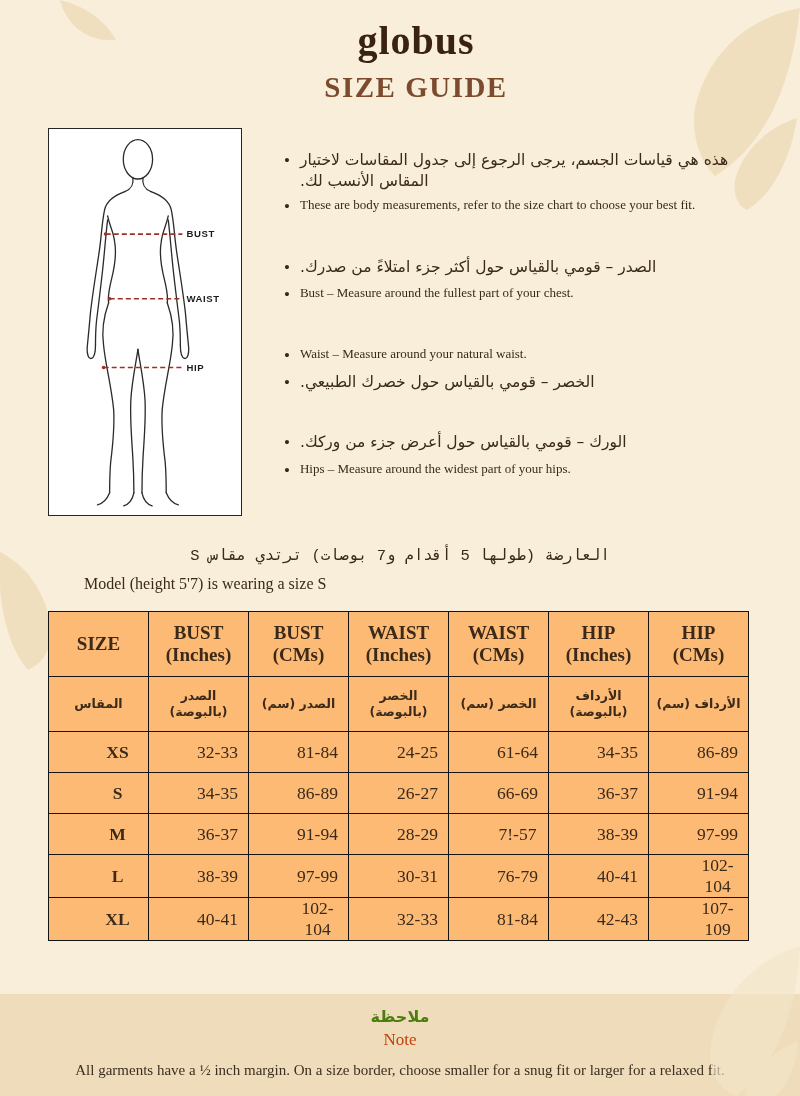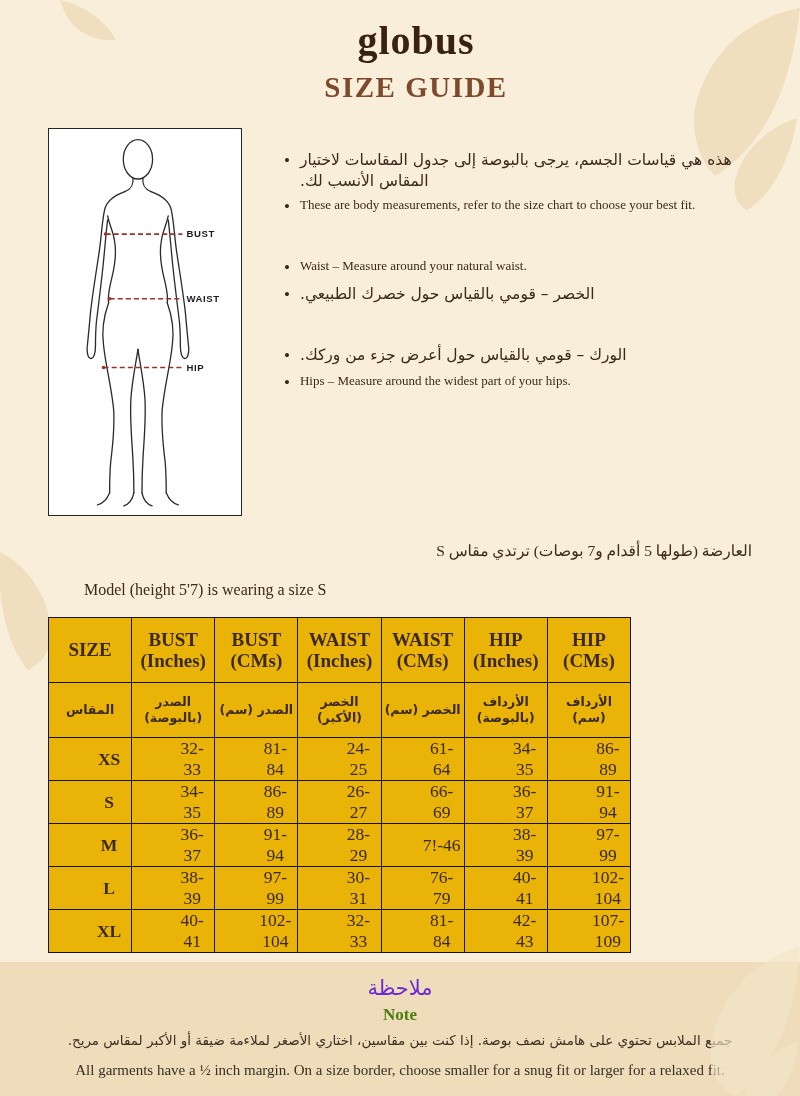--- a/index.html
+++ b/index.html
@@ -20,33 +20,33 @@
   .diagram-box svg{width:100%;height:100%;display:block;}
 
   .instructions{flex:1;padding-top:22px;}
   .group{margin-bottom:38px;}
   .item{display:flex;gap:10px;margin-bottom:5px;line-height:1.32;}
   .item::before{content:"•";font-size:17px;color:#3b2a1a;line-height:1.32;}
   .item.ar .text{direction:rtl;text-align:left;font-family:"DejaVu Sans",sans-serif;font-size:15.5px;}
   .item.en .text{font-size:13px;}
 
   .model-note{position:relative;z-index:1;margin:26px 48px 0;}
-  .model-note .ar{direction:rtl;text-align:right;font-family:Liberation Serif, serif;font-size:15.5px;margin-bottom:21px;}
+  .model-note .ar{direction:rtl;text-align:center;font-family:Liberation Mono, monospace;font-size:15.5px;margin-bottom:10px;}
   .model-note .en{font-size:16px;margin-left:36px;}
 
-  .size-table{position:relative;z-index:1;margin:18px 47px 4px 48px;width:583px;border-collapse:collapse;table-layout:fixed;background:#eab308;}
+  .size-table{position:relative;z-index:1;margin:18px 47px 4px 48px;width:701px;border-collapse:collapse;table-layout:fixed;background:#fdba74;}
   .size-table th,.size-table td{border:1.3px solid #141414;text-align:center;vertical-align:middle;padding:0 2px;}
   .size-table th.en{height:64px;font-size:19px;font-weight:bold;line-height:1.15;}
   .size-table th.ar{height:54px;direction:rtl;font-family:"DejaVu Sans",sans-serif;font-size:12.5px;font-weight:bold;line-height:1.3;}
   .size-table td{height:40px;font-size:17.5px;padding-left:40px;}
   .size-table td.size{font-weight:bold;}
 
   .note-band{position:relative;z-index:1;margin-top:auto;background:#eedcba;text-align:center;padding:13px 26px 16px;}
-  .note-title-ar{font-family:"DejaVu Sans",sans-serif;font-weight:normal;font-size:21px;color:#6d28d9;line-height:1.3;}
-  .note-title-en{font-weight:bold;font-size:17px;color:#4d7c0f;line-height:1.25;margin-top:1px;}
+  .note-title-ar{font-family:"DejaVu Sans",sans-serif;font-weight:bold;font-size:16px;color:#4d7c0f;line-height:1.3;}
+  .note-title-en{font-weight:normal;font-size:17px;color:#c2410c;line-height:1.25;margin-top:1px;}
   .note-body-ar{direction:rtl;font-family:"DejaVu Sans",sans-serif;font-size:13.5px;margin-top:6px;color:#3c2f22;line-height:1.4;}
   .note-body-en{font-size:15px;margin-top:10px;color:#3c2f22;line-height:1.35;}
 </style>
 </head>
 <body>
 
 <div class="page">
 
   <svg class="leaf leaf-tr" width="175" height="210" viewBox="0 0 175 210">
     <path d="M175 8 C122 18 82 54 70 108 C66 134 74 160 90 176 C132 150 165 100 175 8 Z" fill="#efdfbf"></path>
@@ -105,24 +105,32 @@
           <text x="136" y="107">BUST</text>
           <text x="136" y="171">WAIST</text>
           <text x="136" y="239">HIP</text>
         </g>
       </svg>
     </div>
 
     <div class="instructions">
       <div class="group">
         <div class="item ar">
-            <span class="text">هذه هي قياسات الجسم، يرجى بالبوصة إلى جدول المقاسات لاختيار المقاس الأنسب لك.</span>
+            <span class="text">هذه هي قياسات الجسم، يرجى الرجوع إلى جدول المقاسات لاختيار المقاس الأنسب لك.</span>
           </div>
         <div class="item en">
             <span class="text">These are body measurements, refer to the size chart to choose your best fit.</span>
+          </div>
+      </div>
+      <div class="group">
+        <div class="item ar">
+            <span class="text">الصدر – قومي بالقياس حول أكثر جزء امتلاءً من صدرك.</span>
+          </div>
+        <div class="item en">
+            <span class="text">Bust – Measure around the fullest part of your chest.</span>
           </div>
       </div>
       <div class="group">
         <div class="item en">
             <span class="text">Waist – Measure around your natural waist.</span>
           </div>
         <div class="item ar">
             <span class="text">الخصر – قومي بالقياس حول خصرك الطبيعي.</span>
           </div>
       </div>
@@ -172,21 +180,21 @@
           </th>
         <th class="en">
             <div>HIP</div>
             <div>(CMs)</div>
           </th>
       </tr>
       <tr>
         <th class="ar">المقاس</th>
         <th class="ar">الصدر (بالبوصة)</th>
         <th class="ar">الصدر (سم)</th>
-        <th class="ar">الخصر (الأكبر)</th>
+        <th class="ar">الخصر (بالبوصة)</th>
         <th class="ar">الخصر (سم)</th>
         <th class="ar">الأرداف (بالبوصة)</th>
         <th class="ar">الأرداف (سم)</th>
       </tr>
       <tr>
         <td class="size">XS</td>
         <td>32-33</td>
         <td>81-84</td>
         <td>24-25</td>
         <td>61-64</td>
@@ -200,21 +208,21 @@
         <td>26-27</td>
         <td>66-69</td>
         <td>36-37</td>
         <td>91-94</td>
       </tr>
       <tr>
         <td class="size">M</td>
         <td>36-37</td>
         <td>91-94</td>
         <td>28-29</td>
-        <td>7!-46</td>
+        <td>7!-57</td>
         <td>38-39</td>
         <td>97-99</td>
       </tr>
       <tr>
         <td class="size">L</td>
         <td>38-39</td>
         <td>97-99</td>
         <td>30-31</td>
         <td>76-79</td>
         <td>40-41</td>
@@ -228,17 +236,16 @@
         <td>81-84</td>
         <td>42-43</td>
         <td>107-109</td>
       </tr>
     </tbody>
   </table>
 
   <footer class="note-band">
     <div class="note-title-ar">ملاحظة</div>
     <div class="note-title-en">Note</div>
-    <div class="note-body-ar">جميع الملابس تحتوي على هامش نصف بوصة. إذا كنت بين مقاسين، اختاري الأصغر لملاءمة ضيقة أو الأكبر لمقاس مريح.</div>
     <div class="note-body-en">All garments have a ½ inch margin. On a size border, choose smaller for a snug fit or larger for a relaxed fit.</div>
   </footer>
 
 </div>
 
 </body></html>

